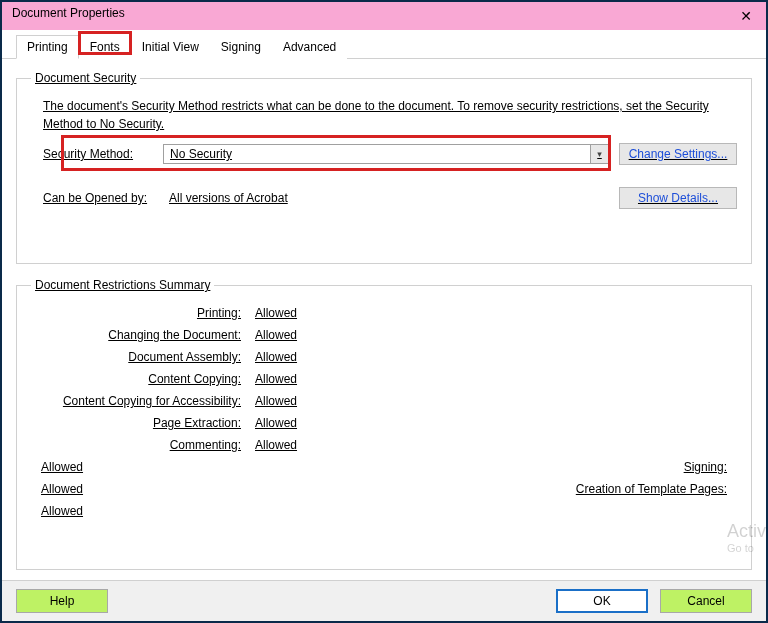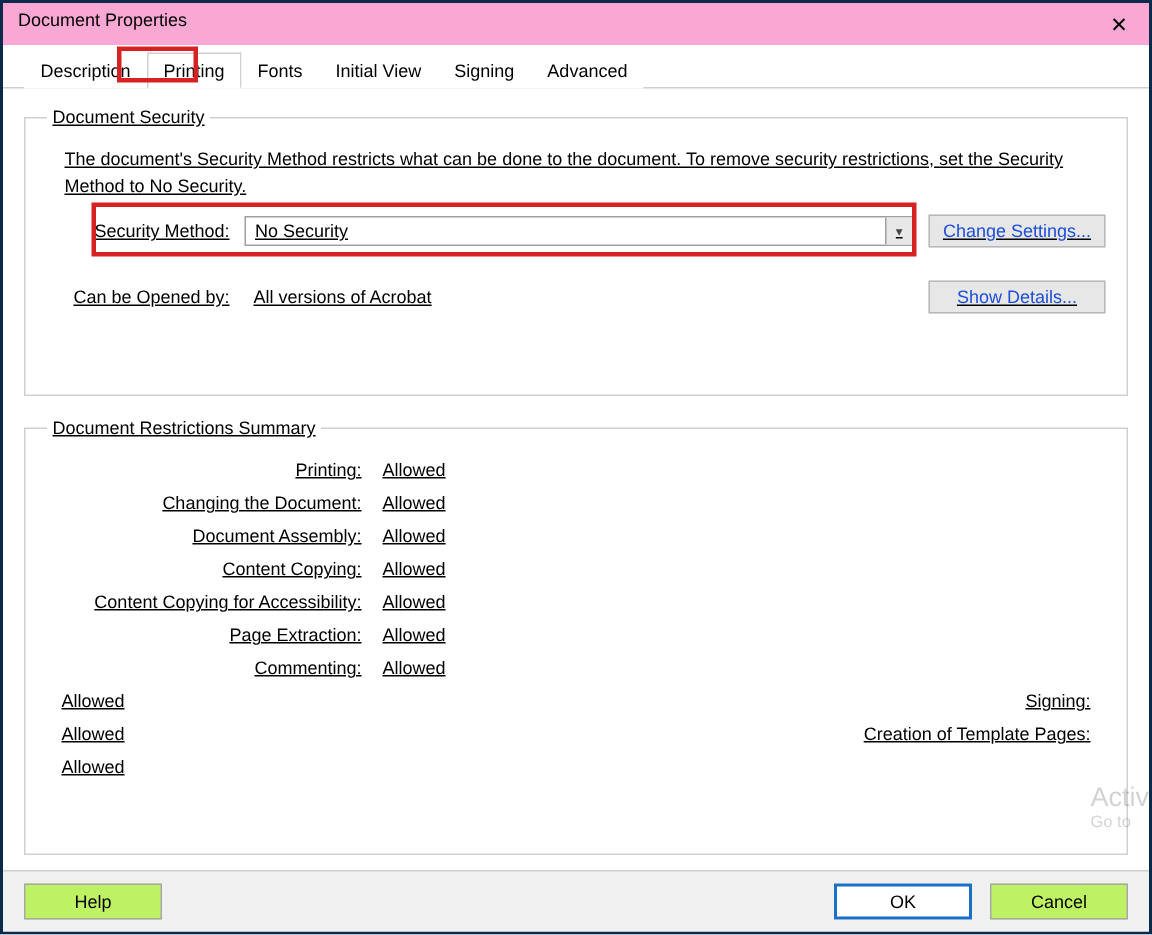--- a/index.html
+++ b/index.html
@@ -76,21 +76,21 @@
     color: #000;
   }
   .info-text { margin: 2px 0 10px 12px; line-height: 1.5; }
   .row {
     display: flex;
     align-items: center;
     gap: 10px;
     margin: 4px 0;
     position: relative;
   }
-  .lbl-narrow { width:110px; text-align:right; }
+  .lbl-narrow { width:110px; }
   .combo {
     flex: 1;
     display:flex;
     border: 1px solid #a0a0a0;
     background: #fff;
     height: 20px;
     align-items:center;
   }
   .combo .combo-text { flex:1; padding: 0 6px; }
   .combo .combo-arrow {
@@ -159,21 +159,20 @@
 <body>
 
 <div class="window">
 
   <div class="titlebar">
     <span class="title">Document Properties</span>
     <span class="close-btn">✕</span>
   </div>
 
   <div class="tabs" style="position:relative;">
-    <div class="tab">Description</div>
     <div class="tab active" id="tab-sec">Printing</div>
     <div class="tab">Fonts</div>
     <div class="tab">Initial View</div>
     <div class="tab">Signing</div>
     <div class="tab">Advanced</div>
     <div class="hl-tab-outline" style="left:76px; top:1px; width:54px; height:24px;"></div>
   </div>
 
   <div class="content" style="position:relative;text-decoration:underline;">
 

